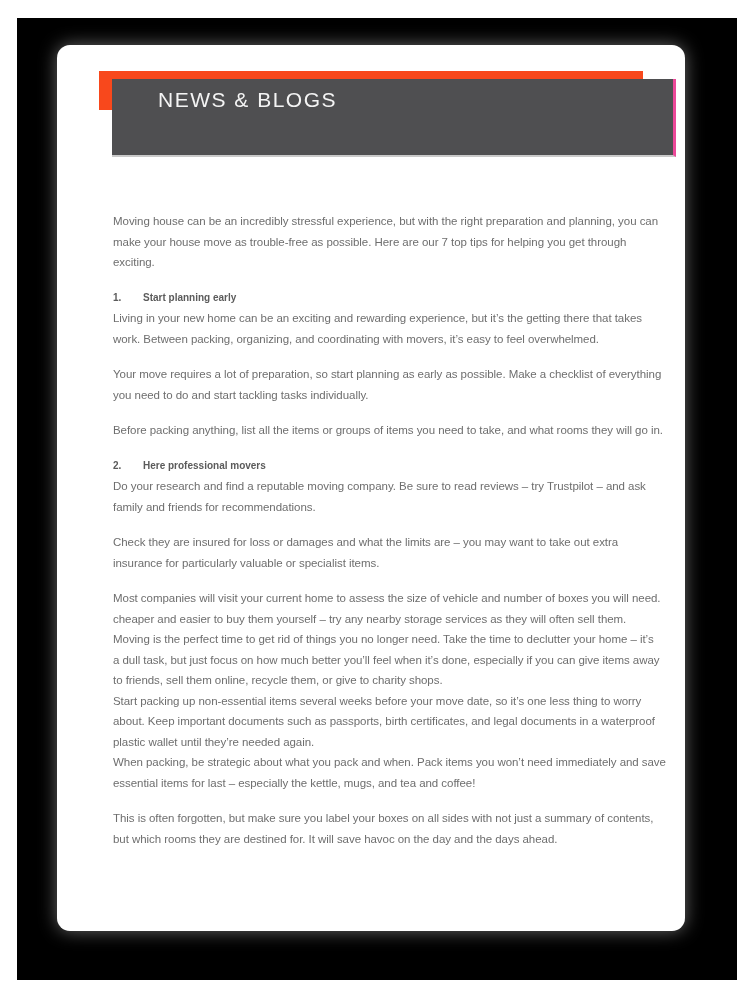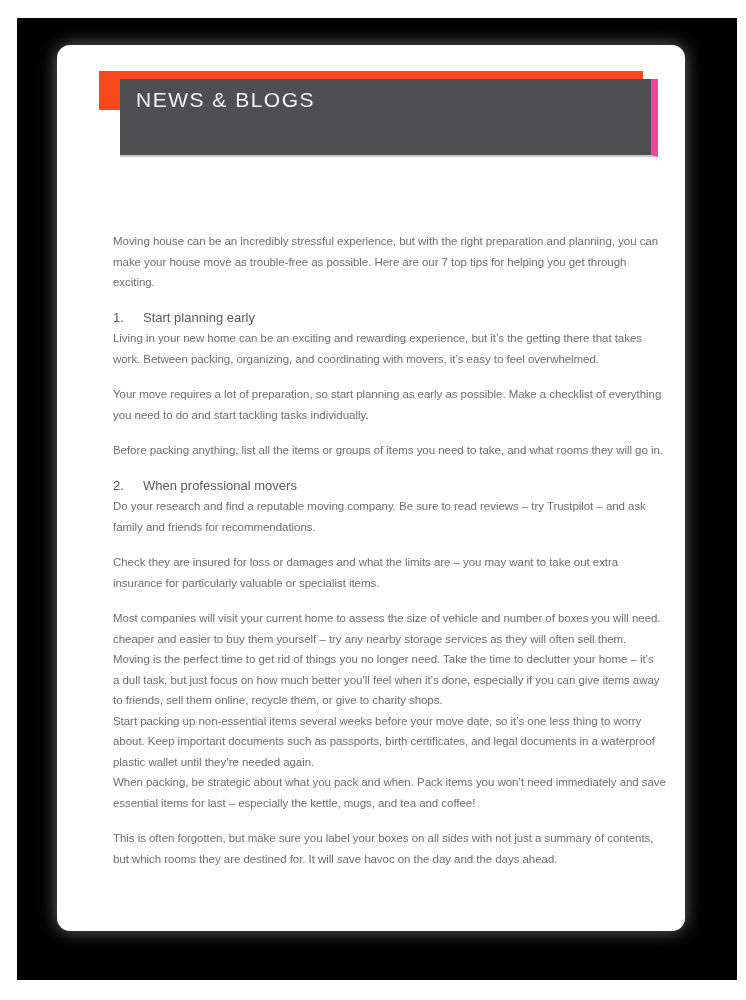--- a/index.html
+++ b/index.html
@@ -38,60 +38,60 @@
   .banner-accent {
     position: absolute;
     left: 42px;
     top: 26px;
     width: 544px;
     height: 39px;
     background: var(--accent, #F8481C);
   }
   .header-banner {
     position: absolute;
-    left: 63px;
+    left: 55px;
     top: 34px;
     width: 531px;
     height: 76px;
     background: var(--banner, #4F4F51);
     border-bottom: 2px solid #c9c9c9;
-    border-right: 7px solid #ec4899;
+    border-right: 3px solid #ec4899;
     box-sizing: content-box;
+    padding-left: 30px;
   }
   .page-title {
     margin: 0;
     padding: 8px 0 0 16px;
     font-size: 21px;
     font-weight: 400;
     letter-spacing: 1.5px;
     color: #f4f4f4;
     line-height: 26px;
     white-space: pre;
   }
   .document-body {
     position: absolute;
     left: 56px;
     top: 166px;
     width: 540px;
-    margin-top: 20px;
   }
   .block { margin-top: 15px; }
   .block.tight { margin-top: 0; }
   .block:first-child { margin-top: 0; }
   .line {
     font-size: 11.5px;
     line-height: 20.5px;
     color: var(--body-text, #6E6E6E);
     white-space: pre;
     letter-spacing: -0.05px;
   }
   .heading {
-    font-size: 13px;
+    font-size: 10px;
     line-height: 20.5px;
-    font-weight: normal;
+    font-weight: bold;
     color: var(--heading-text, #5B5B5B);
     white-space: pre;
   }
   .h-num {
     display: inline-block;
     width: 30px;
   }
 </style>
 </head>
 <body>
@@ -114,21 +114,21 @@
           <div class="line">Living in your new home can be an exciting and rewarding experience, but it’s the getting there that takes</div>
           <div class="line">work. Between packing, organizing, and coordinating with movers, it’s easy to feel overwhelmed.</div>
         </div>
         <div class="block">
           <div class="line">Your move requires a lot of preparation, so start planning as early as possible. Make a checklist of everything</div>
           <div class="line">you need to do and start tackling tasks individually.</div>
         </div>
         <div class="block">
           <div class="line">Before packing anything, list all the items or groups of items you need to take, and what rooms they will go in.</div>
         </div>
-        <div class="block heading"><span class="h-num">2.</span><span>When professional movers</span></div>
+        <div class="block heading"><span class="h-num">2.</span><span>Here professional movers</span></div>
         <div class="block tight">
           <div class="line">Do your research and find a reputable moving company. Be sure to read reviews – try Trustpilot – and ask</div>
           <div class="line">family and friends for recommendations.</div>
         </div>
         <div class="block">
           <div class="line">Check they are insured for loss or damages and what the limits are – you may want to take out extra</div>
           <div class="line">insurance for particularly valuable or specialist items.</div>
         </div>
         <div class="block">
           <div class="line">Most companies will visit your current home to assess the size of vehicle and number of boxes you will need.</div>

